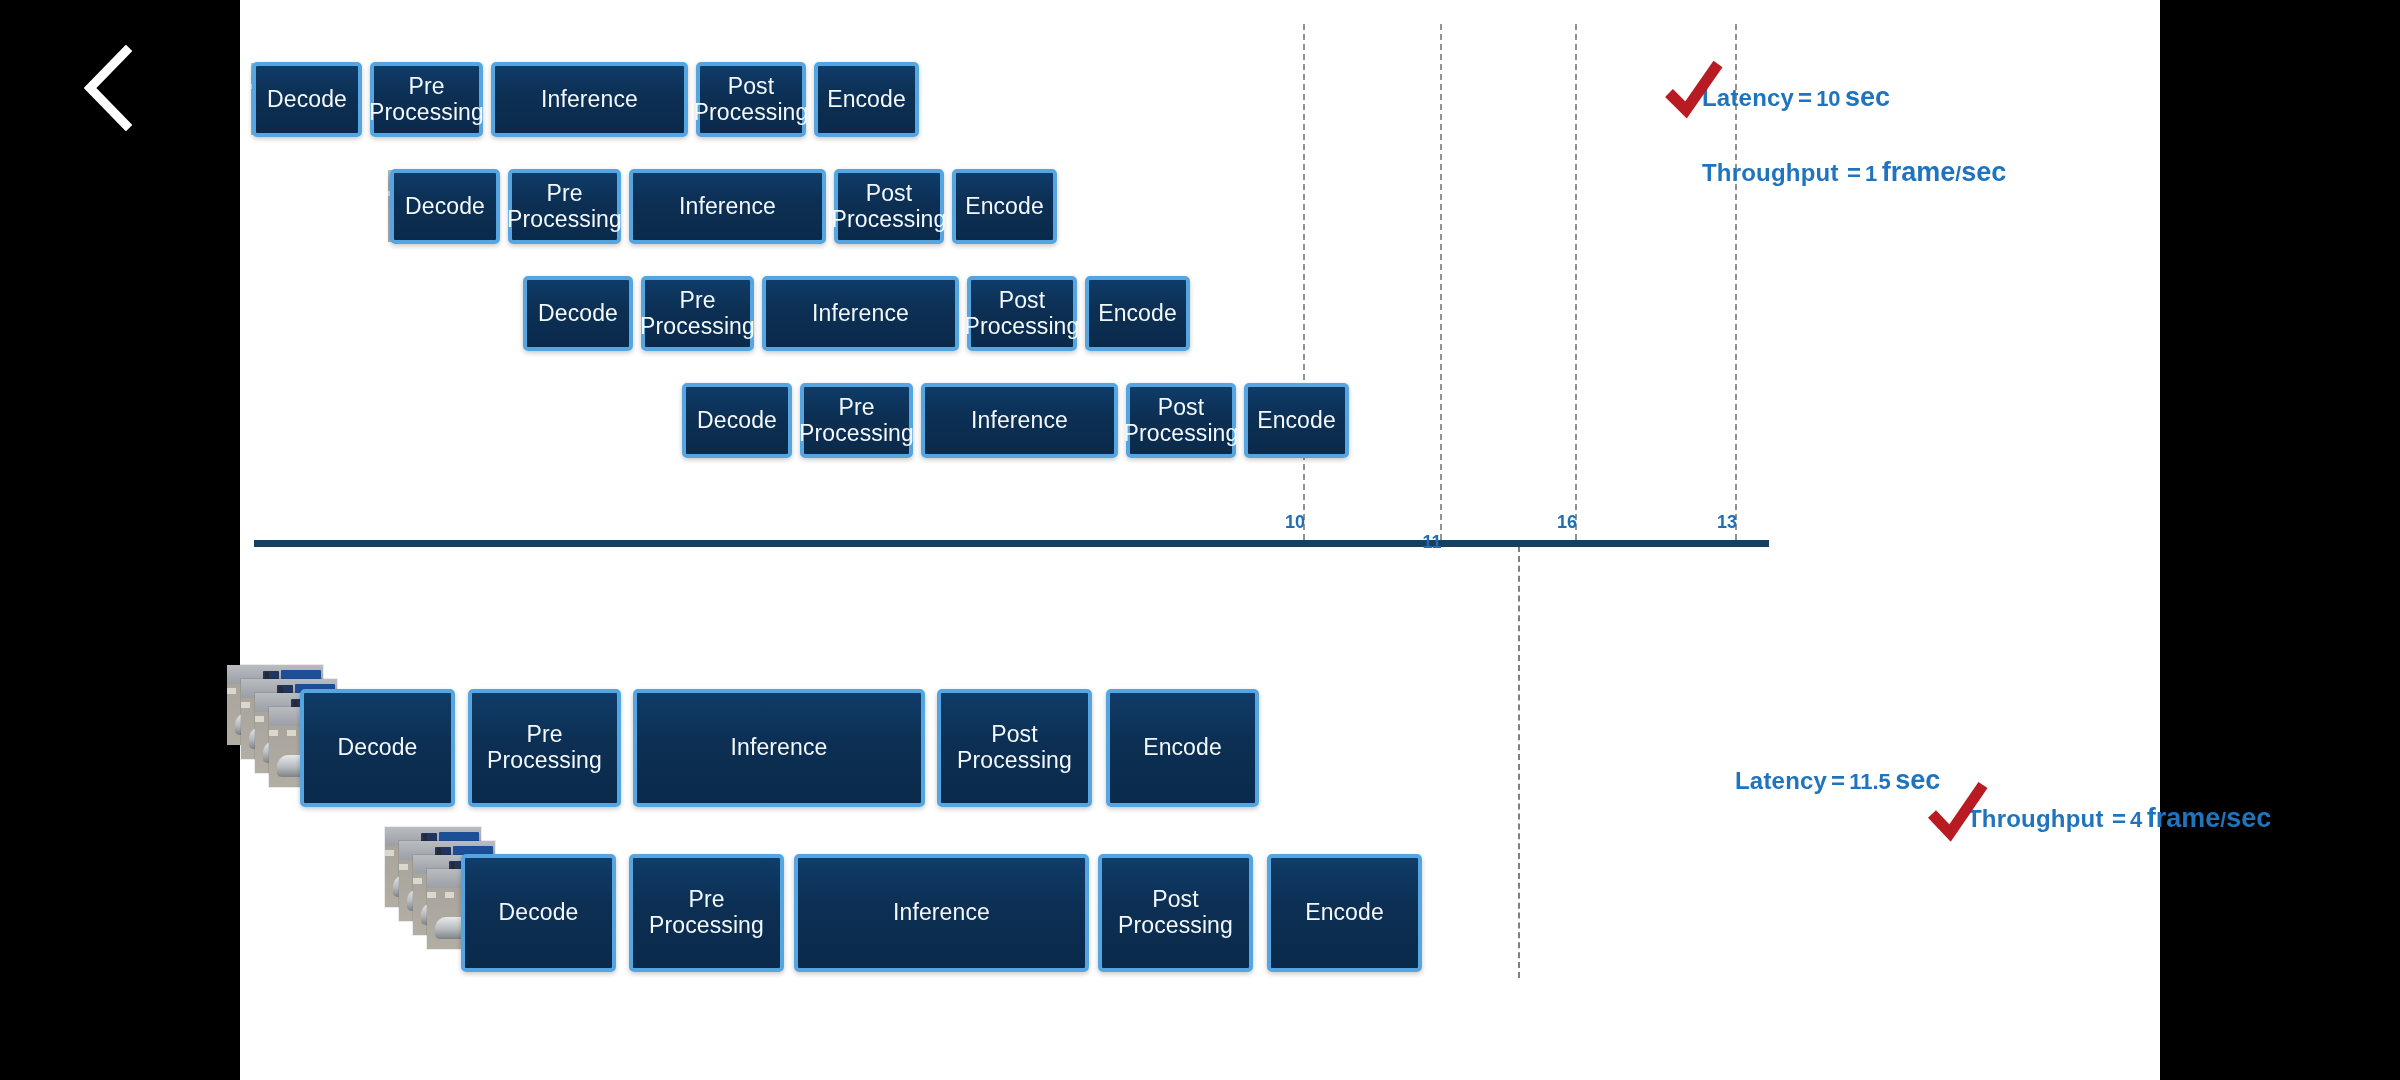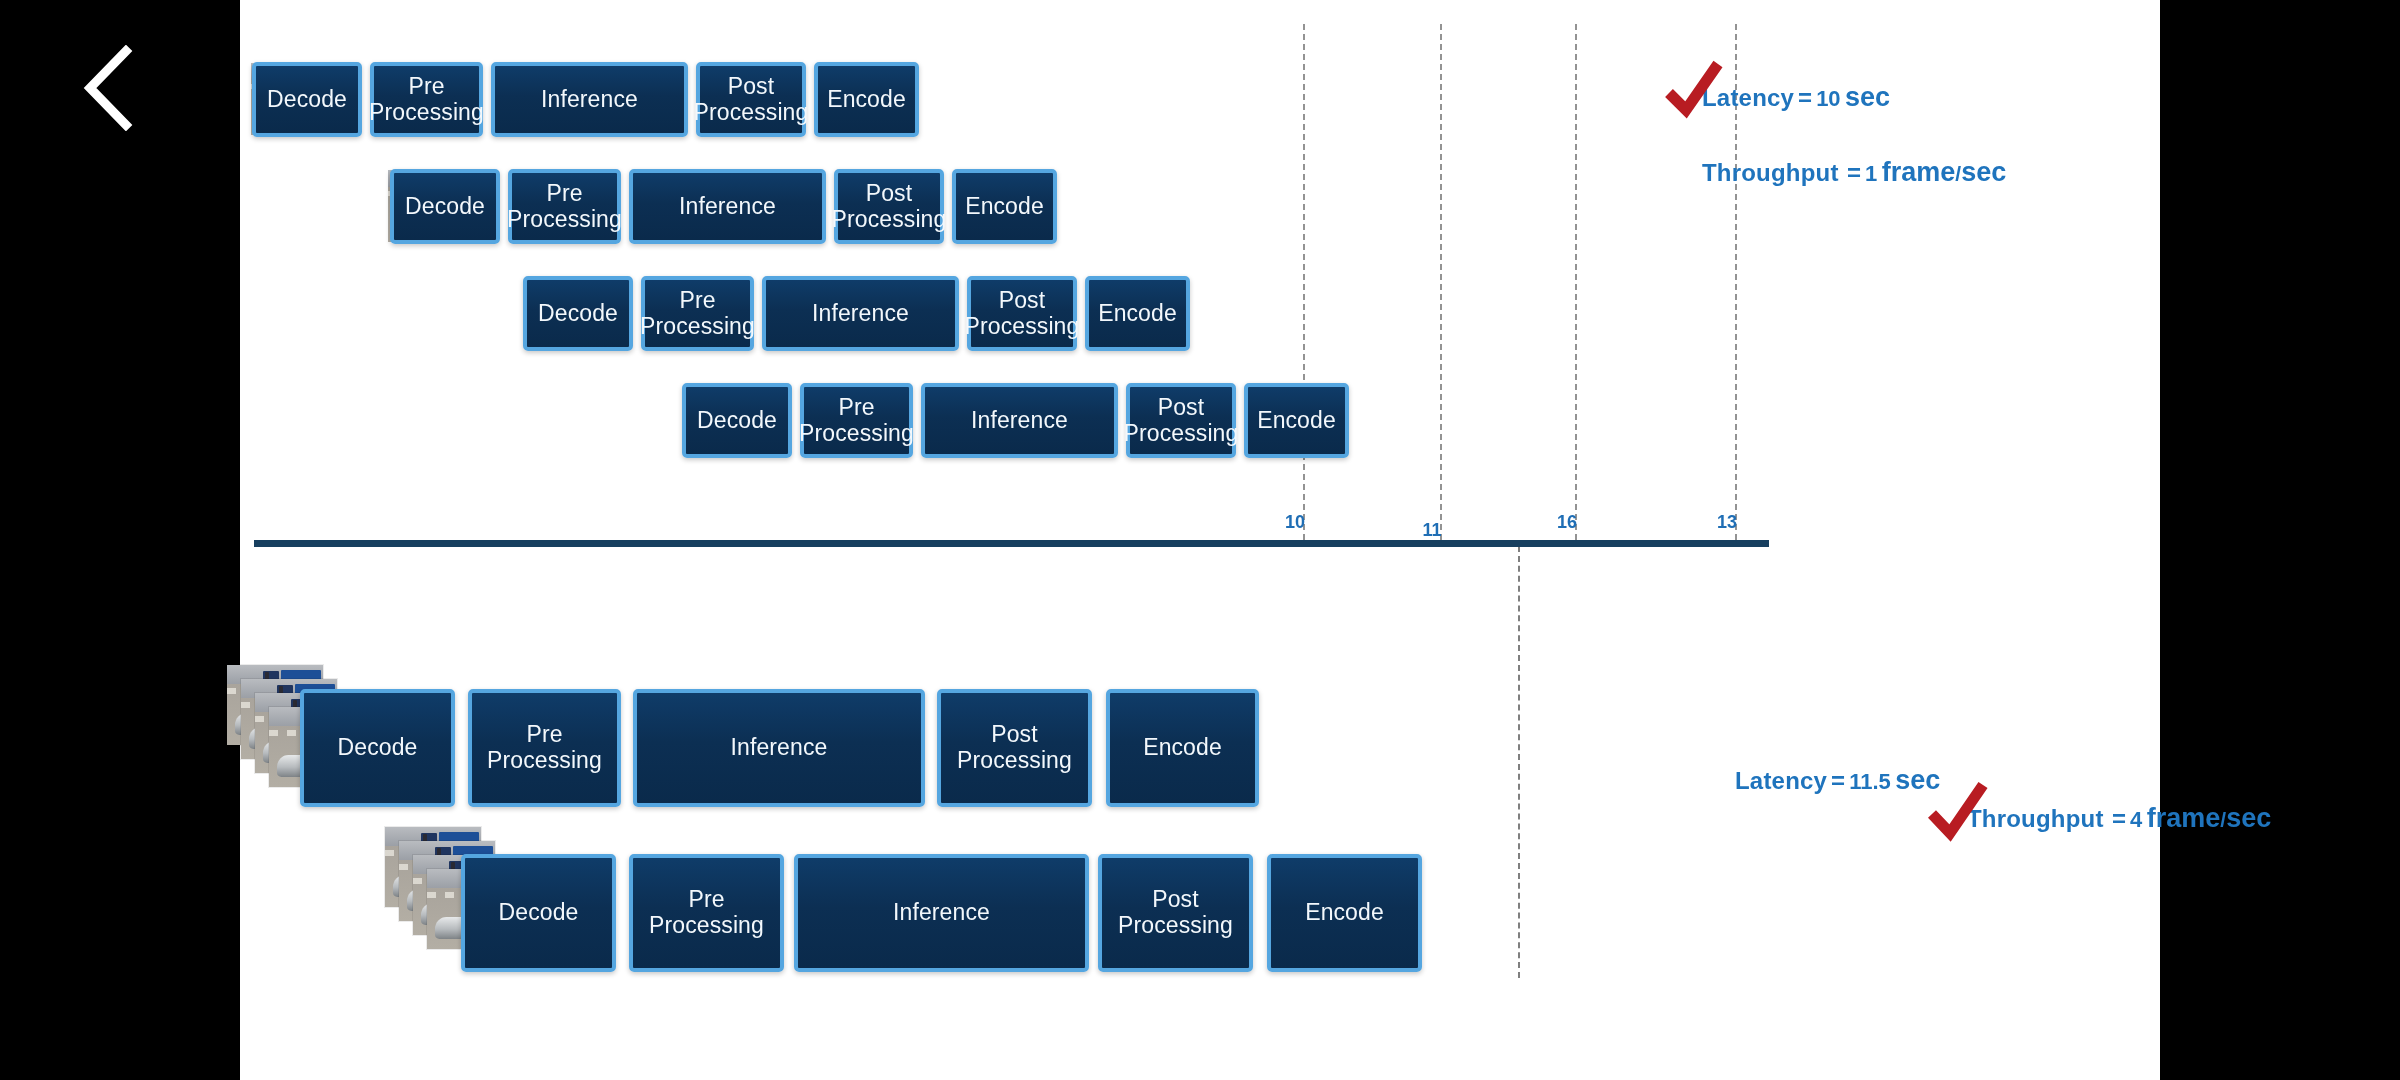--- a/index.html
+++ b/index.html
@@ -232,21 +232,21 @@
       <div class="ann" style="left:1462px;top:82px;">
         <span class="lbl">Latency</span><span class="eq">=</span><span class="num">10</span>&nbsp;<span class="unit">sec</span>
       </div>
       <div class="ann" style="left:1462px;top:157px;">
         <span class="lbl">Throughput</span>&nbsp;<span class="eq">=</span><span class="num">1</span>&nbsp;<span class="unit">frame</span><span class="slash">/</span><span class="unit">sec</span>
       </div>
     </div>
 
     <div id="axis" style="left:14px;top:540px;width:1515px;"></div>
     <div class="tick-label" style="left:1033px;top:512px;width:44px;">10</div>
-    <div class="tick-label" style="left:1170px;top:520px;width:44px;">11</div>
+    <div class="tick-label" style="left:1170px;top:532px;width:44px;">11</div>
     <div class="tick-label" style="left:1305px;top:512px;width:44px;">16</div>
     <div class="tick-label" style="left:1465px;top:512px;width:44px;">13</div>
 
     <div class="gridline solid-ish" style="left:1278px;top:546px;height:432px;"></div>
 
     <div>
 
       <div class="stack" style="left:-13px;top:665px;width:135px;height:128px;">
         <div class="thumb" style="left:0px;top:0px;">
           <div class="sky"></div>

